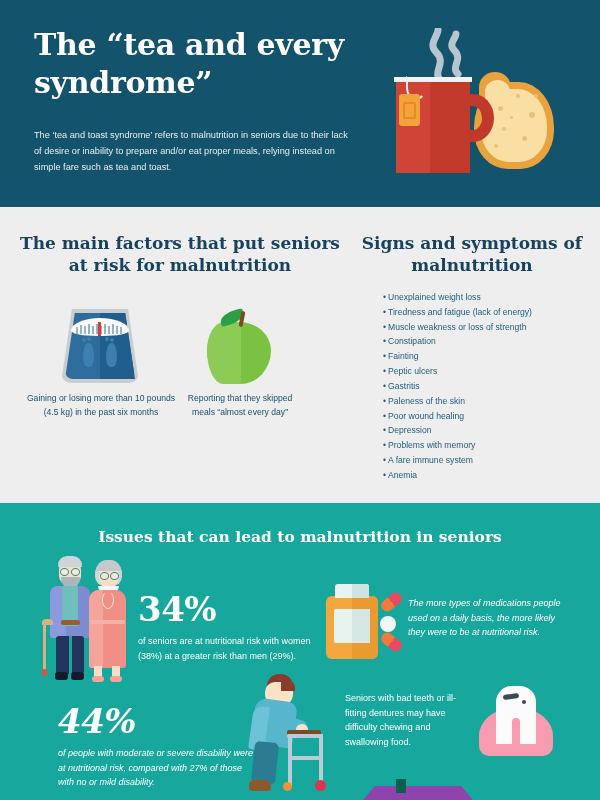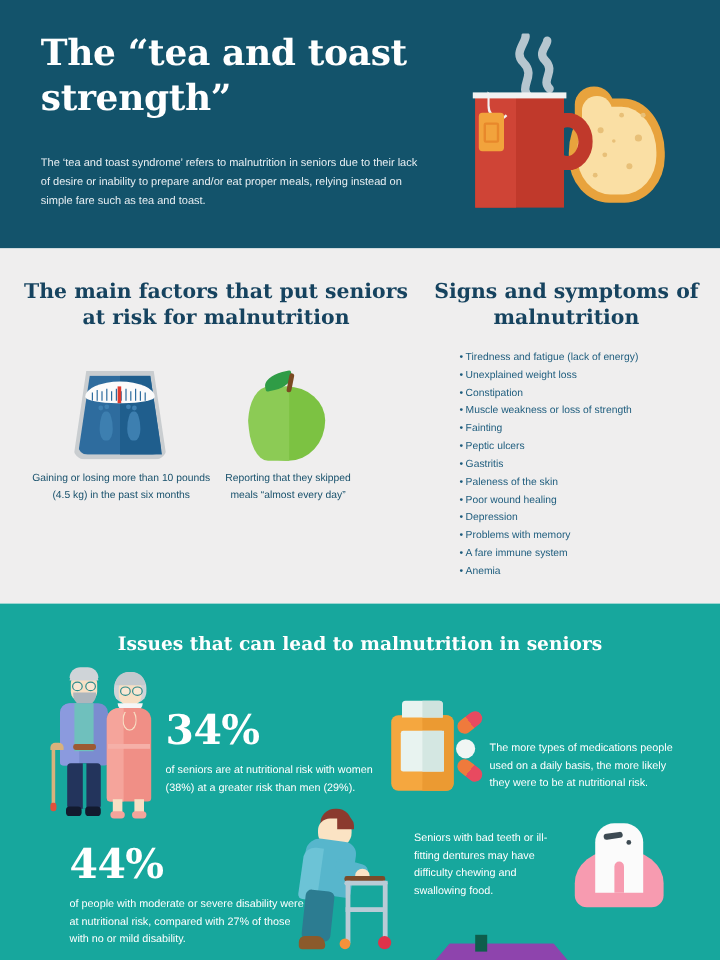--- a/index.html
+++ b/index.html
@@ -270,21 +270,21 @@
     position: absolute; left: 396px; top: 779px; width: 10px; height: 14px;
     background: #0e5e4c;
   }
 </style>
 </head>
 <body>
 
 <div class="page">
 
   <div class="hero">
-    <div class="hero-title">The “tea and toast strength”</div>
+    <div class="hero-title">The “tea and every syndrome”</div>
     <div class="hero-body">The ‘tea and toast syndrome’ refers to malnutrition in seniors due to their lack of desire or inability to prepare and/or eat proper meals, relying instead on simple fare such as tea and toast.</div>
 
     <div class="mug-wrap">
       <svg class="steam" style="left:26px; top:-4px;" width="70" height="60" viewBox="0 0 70 60">
         <path d="M34 54 C22 44, 40 36, 28 24 C20 16, 30 8, 30 2"></path>
         <path d="M50 46 C42 38, 56 32, 46 22 C40 16, 48 10, 48 6"></path>
       </svg>
       <div class="toast-outer"></div>
       <div class="toast-crust"></div>
       <div class="toast-inner"></div>
@@ -350,24 +350,24 @@
     <div class="apple-body"></div>
     <div class="apple-hl"></div>
     <div class="apple-leaf"></div>
     <div class="apple-stem"></div>
   </div>
   <div class="factor" style="left:179px; top:392px; width:122px;">
     <div class="factor-cap">Reporting that they skipped meals “almost every day”</div>
   </div>
 
   <div class="sym-list">
+    <div class="sym-item"><span class="bullet">•</span><span>Unexplained weight loss</span></div>
     <div class="sym-item"><span class="bullet">•</span><span>Tiredness and fatigue (lack of energy)</span></div>
-    <div class="sym-item"><span class="bullet">•</span><span>Unexplained weight loss</span></div>
+    <div class="sym-item"><span class="bullet">•</span><span>Muscle weakness or loss of strength</span></div>
     <div class="sym-item"><span class="bullet">•</span><span>Constipation</span></div>
-    <div class="sym-item"><span class="bullet">•</span><span>Muscle weakness or loss of strength</span></div>
     <div class="sym-item"><span class="bullet">•</span><span>Fainting</span></div>
     <div class="sym-item"><span class="bullet">•</span><span>Peptic ulcers</span></div>
     <div class="sym-item"><span class="bullet">•</span><span>Gastritis</span></div>
     <div class="sym-item"><span class="bullet">•</span><span>Paleness of the skin</span></div>
     <div class="sym-item"><span class="bullet">•</span><span>Poor wound healing</span></div>
     <div class="sym-item"><span class="bullet">•</span><span>Depression</span></div>
     <div class="sym-item"><span class="bullet">•</span><span>Problems with memory</span></div>
     <div class="sym-item"><span class="bullet">•</span><span>A fare immune system</span></div>
     <div class="sym-item"><span class="bullet">•</span><span>Anemia</span></div>
   </div>
@@ -427,25 +427,25 @@
     <div class="bottle-dark"></div>
     <div class="bottle-cap"></div>
     <div class="bottle-cap-dark"></div>
     <div class="bottle-label"></div>
     <div class="bottle-label-dark"></div>
     <div class="capsule" style="left:62px; top:18px; transform:rotate(-38deg);"></div>
     <div class="round-pill"></div>
     <div class="capsule" style="left:62px; top:58px; transform:rotate(38deg);"></div>
   </div>
 
-  <div style="position:absolute; left:408px; top:616px; width:166px;">
+  <div style="position:absolute; left:408px; top:596px; width:166px;font-style:italic;">
     <div class="teal-note">The more types of medications people used on a daily basis, the more likely they were to be at nutritional risk.</div>
   </div>
 
-  <div style="position:absolute; left:58px; top:684px; width:196px;">
+  <div style="position:absolute; left:58px; top:684px; width:196px;font-style:italic;">
     <div class="stat-num">44%</div>
     <div class="stat-body">of people with moderate or severe disability were at nutritional risk, compared with 27% of those with no or mild disability.</div>
   </div>
 
   <div class="walkerwrap">
     <div style="position:absolute; left:24px; top:2px; width:26px; height:16px; background:#8b3a2e; border-radius:13px 13px 4px 4px;"></div>
     <div style="position:absolute; left:22px; top:10px; width:28px; height:24px; background:#fbe3c4; border-radius:10px 10px 12px 12px;"></div>
     <div style="position:absolute; left:38px; top:8px; width:14px; height:11px; background:#8b3a2e; border-radius:0 8px 0 0;"></div>
     <div style="position:absolute; left:10px; top:28px; width:42px; height:46px; background:#57b6cc; border-radius:12px 10px 4px 4px; transform:rotate(8deg);"></div>
     <div style="position:absolute; left:8px; top:34px; width:16px; height:44px; background:#6cc3d6; border-radius:10px 0 0 4px; transform:rotate(8deg);"></div>

